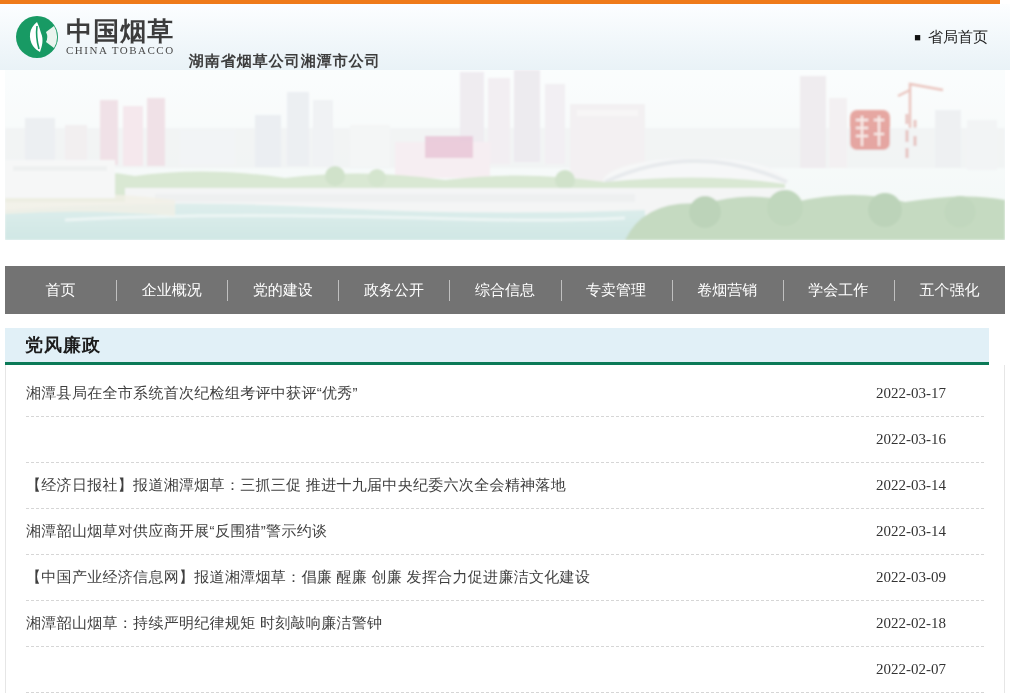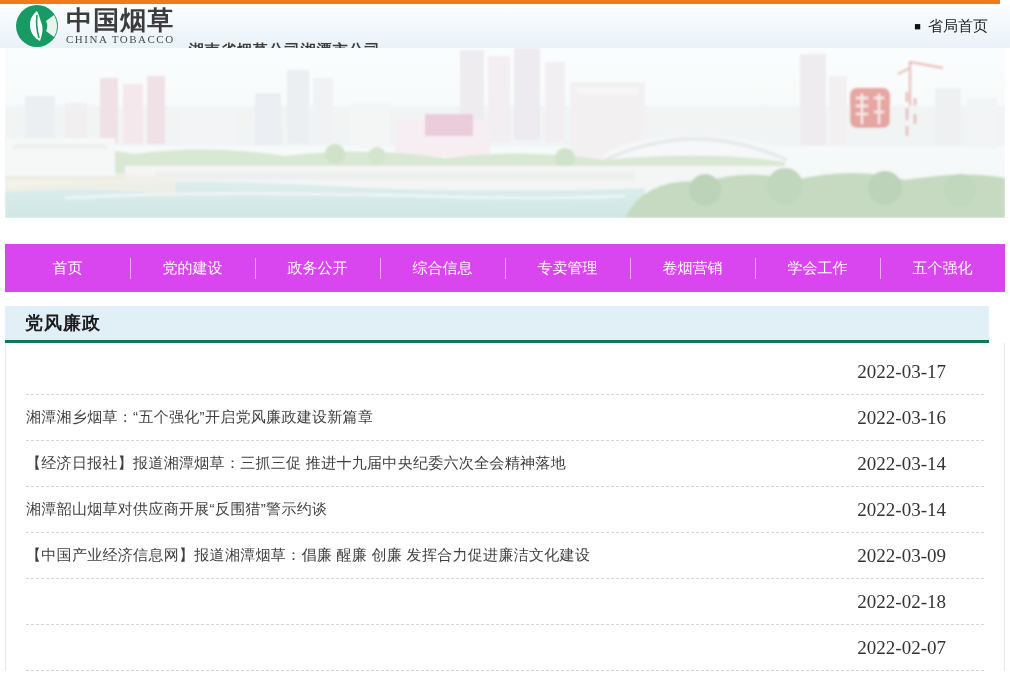--- a/index.html
+++ b/index.html
@@ -2,60 +2,60 @@
 <html lang="zh"><head>
 <meta charset="utf-8">
 <style>
   * { margin:0; padding:0; box-sizing:border-box; }
   html,body { width:1010px; height:696px; overflow:hidden; background:#fff;
     font-family:"Liberation Sans","DejaVu Sans",sans-serif; }
 
   .topbar { width:1000px; height:4px; background:#ef7b1a; }
 
   
-  .header { width:1010px; height:44px;
+  .header { width:1010px; height:66px;
     background:linear-gradient(#fcfeff, #e9f2f7);
     display:flex; align-items:center; }
   .brand { display:flex; align-items:center; margin-left:16px; }
   .logo-circle { width:42px; height:42px; flex:0 0 42px; }
   .logo-text { margin-left:8px; display:flex; flex-direction:column; align-items:center; }
   .logo-title { font-size:26px; font-weight:bold; color:#3c3c3c; letter-spacing:1px; line-height:26px; }
   .logo-sub { font-family:"Liberation Serif","DejaVu Serif",serif; font-size:11px; color:#4a4a4a; letter-spacing:1.5px; line-height:12px; }
   .org { margin-left:14px; display:flex; flex-direction:column; justify-content:center; }
   .org-line1 { font-size:15px; font-weight:bold; color:#3d3d3d; letter-spacing:7px; line-height:20px; }
   .org-line2 { font-size:15px; font-weight:bold; color:#3d3d3d; letter-spacing:1px; line-height:20px;margin-top:47px; }
   .header-right { margin-left:auto; margin-right:22px; font-size:15px; color:#1d1d1d;
     display:flex; align-items:center; gap:7px; cursor:pointer; }
   .sq { font-size:11px; color:#111; }
 
   
   .banner { width:1000px; height:170px; margin-left:5px; overflow:hidden; }
   .banner svg { display:block; }
 
   
-  .nav { width:1000px; height:48px; margin:26px 0 0 5px; background:#d946ef;
+  .nav { width:1000px; height:48px; margin:26px 0 0 5px; background:#737373;
     display:flex; }
   .nav-item { flex:1 1 0; display:flex; align-items:center; justify-content:center;
     color:#fff; font-size:15px; cursor:pointer; position:relative; }
   .nav-item + .nav-item::before { content:""; position:absolute; left:0; top:14px;
     width:1px; height:21px; background:rgba(255,255,255,.55); }
 
   
   .section-head { width:984px; margin:14px 0 0 5px; height:37px; background:#e1f0f7;
     border-bottom:3px solid #0b7a57; display:flex; align-items:center; }
   .section-title { font-size:18px; font-weight:bold; color:#1c1c1c; margin-left:20px; letter-spacing:1px; }
 
   
   .news-list { width:1000px; margin-left:5px; border-left:1px solid #e6e6e6;
     border-right:1px solid #e6e6e6; padding:6px 20px 0 20px; }
   .news-row { height:46px; display:flex; align-items:center;
     border-bottom:1px dashed #d6d6d6; cursor:pointer; }
   .news-title { font-size:15px; color:#3f3f3f; letter-spacing:.3px; }
   .news-date { margin-left:auto; margin-right:38px;
-    font-family:"Liberation Serif","DejaVu Serif",serif; font-size:19px; color:#333; }
+    font-family:"Liberation Serif","DejaVu Serif",serif; font-size:15px; color:#333; }
 </style>
 </head>
 <body>
 
 <div class="topbar"></div>
 
 <div class="header">
   <div class="brand">
     <div class="logo-circle">
       <svg width="42" height="42" viewBox="0 0 42 42">
@@ -156,52 +156,54 @@
         <path d="M851 50 h12 M851 58 h12 M857 46 v16 M869 50 h10 M874 46 v20 M851 66 h12 M857 62 v14 M869 64 h10 M874 62 v14" stroke="#f4ddd8" stroke-width="2" fill="none"></path>
         <path d="M902 44 v10 M902 60 v12 M902 78 v10 M910 50 v8 M910 66 v10" stroke="#c65a50" stroke-width="3" opacity=".6"></path>
       </g>
     </g>
     <rect width="1000" height="170" fill="#ffffff" opacity=".42"></rect>
   </svg>
 </div>
 
 <div class="nav">
   <div class="nav-item">首页</div>
+  <div class="nav-item">企业概况</div>
   <div class="nav-item">党的建设</div>
   <div class="nav-item">政务公开</div>
   <div class="nav-item">综合信息</div>
   <div class="nav-item">专卖管理</div>
   <div class="nav-item">卷烟营销</div>
   <div class="nav-item">学会工作</div>
   <div class="nav-item">五个强化</div>
 </div>
 
 <div class="section-head">
   <div class="section-title">党风廉政</div>
 </div>
 
 <div class="news-list">
   <div class="news-row">
+    <span class="news-title">湘潭县局在全市系统首次纪检组考评中获评“优秀”</span>
     <span class="news-date">2022-03-17</span>
   </div>
   <div class="news-row">
-    <span class="news-title">湘潭湘乡烟草：“五个强化”开启党风廉政建设新篇章</span>
     <span class="news-date">2022-03-16</span>
   </div>
   <div class="news-row">
     <span class="news-title">【经济日报社】报道湘潭烟草：三抓三促 推进十九届中央纪委六次全会精神落地</span>
     <span class="news-date">2022-03-14</span>
   </div>
   <div class="news-row">
     <span class="news-title">湘潭韶山烟草对供应商开展“反围猎”警示约谈</span>
     <span class="news-date">2022-03-14</span>
   </div>
   <div class="news-row">
     <span class="news-title">【中国产业经济信息网】报道湘潭烟草：倡廉 醒廉 创廉 发挥合力促进廉洁文化建设</span>
     <span class="news-date">2022-03-09</span>
   </div>
   <div class="news-row">
+    <span class="news-title">湘潭韶山烟草：持续严明纪律规矩 时刻敲响廉洁警钟</span>
     <span class="news-date">2022-02-18</span>
   </div>
   <div class="news-row">
     <span class="news-date">2022-02-07</span>
   </div>
 </div>
 
 </body></html>

